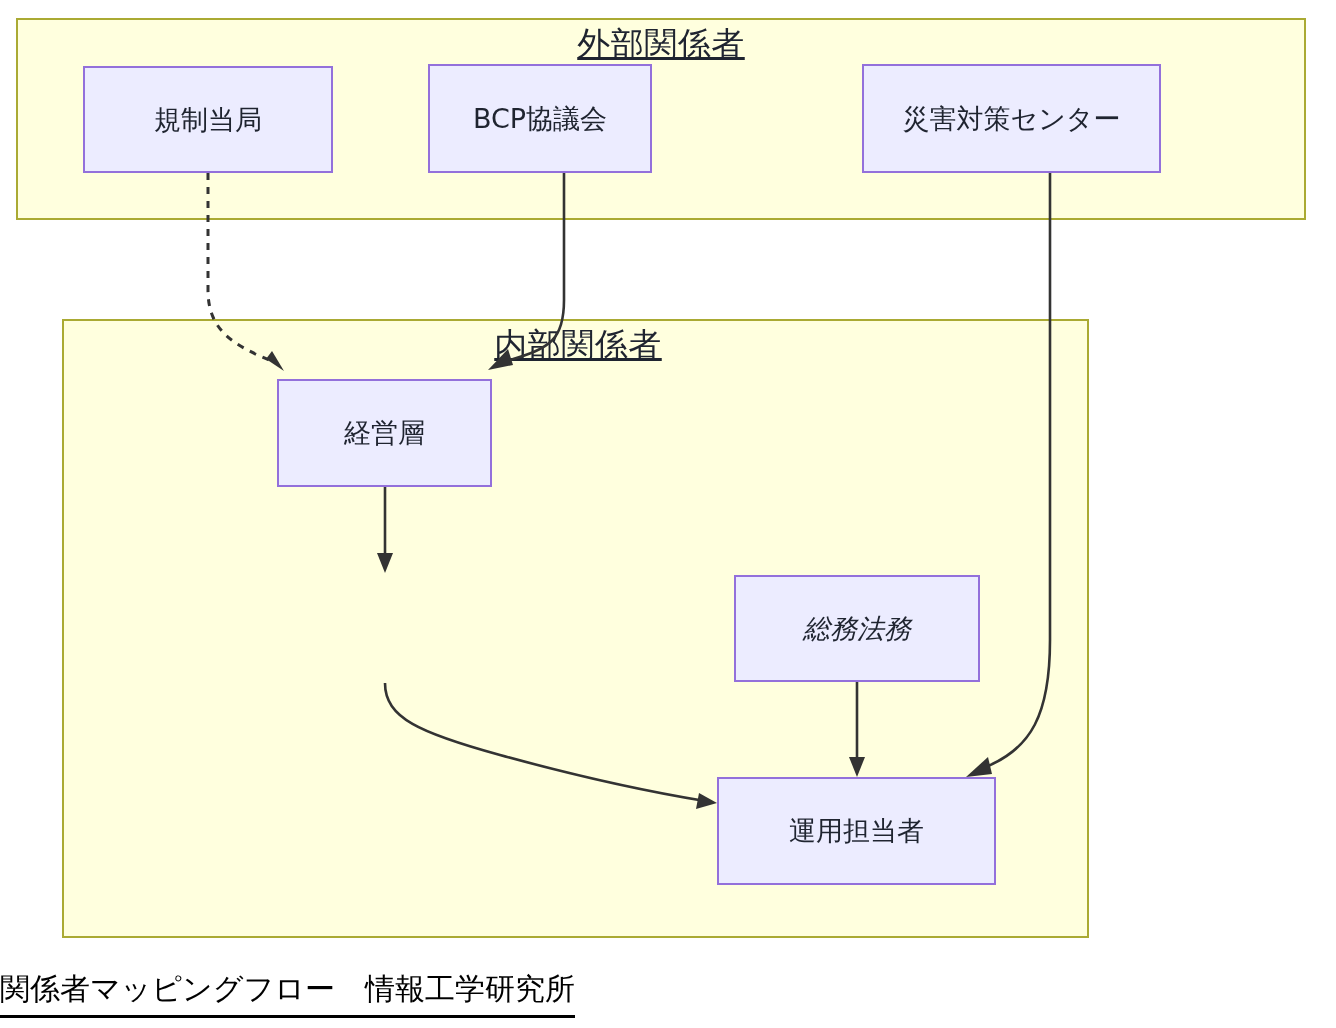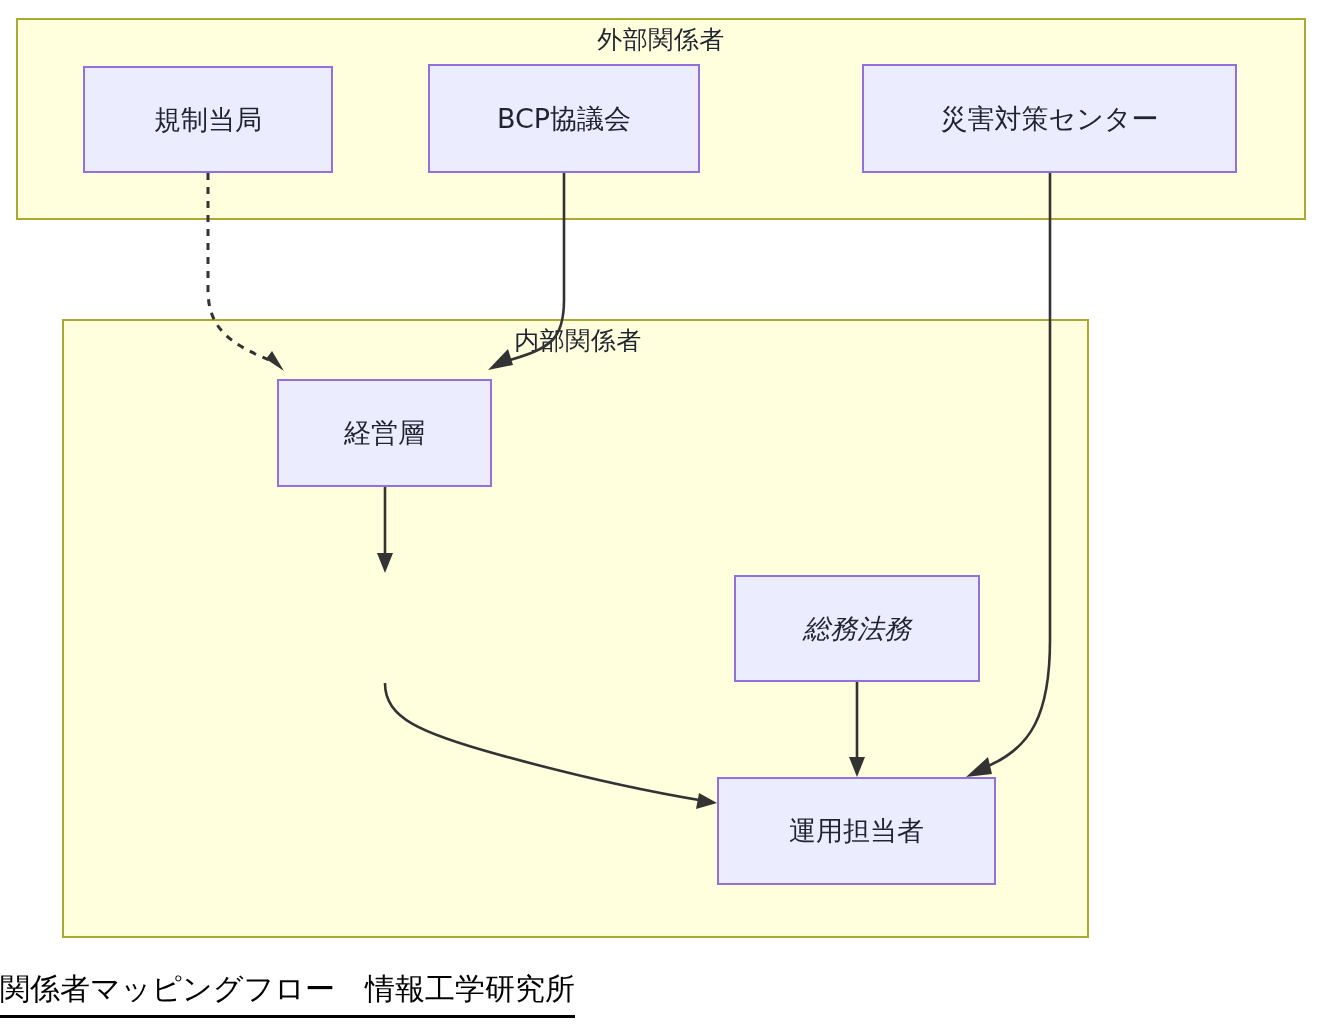--- a/index.html
+++ b/index.html
@@ -40,26 +40,27 @@
   }
   #cluster-internal {
     left: 62px;
     top: 319px;
     width: 1027px;
     height: 619px;
   }
 
   .cluster-title {
     position: absolute;
-    font-size: 25px;
+    font-size: 33px;
     line-height: 1;
     color: #1f2430;
     white-space: nowrap;
     transform: translateX(-50%);
     letter-spacing: 0.5px;
+    text-decoration: underline;
   }
   #cluster-external-title {
     left: 661px;
     top: 27px;
   }
   #cluster-internal-title {
     left: 578px;
     top: 328px;
   }
 
@@ -74,22 +75,22 @@
     justify-content: center;
     text-align: center;
     font-size: 27px;
     line-height: 1.15;
     color: #1f2430;
     white-space: nowrap;
     z-index: 3;
   }
 
   #node-regulator      { left: 83px;  top: 66px;  width: 250px; height: 107px; }
-  #node-bcp-council    { left: 428px; top: 64px;  width: 272px; height: 109px; }
-  #node-disaster-center{ left: 862px; top: 64px;  width: 375px; height: 109px; }
+  #node-bcp-council    { left: 428px; top: 64px;  width: 224px; height: 109px; }
+  #node-disaster-center{ left: 862px; top: 64px;  width: 299px; height: 109px; }
   #node-management     { left: 277px; top: 379px; width: 215px; height: 108px; }
   #node-engineer       { left: 247px; top: 573px; width: 277px; height: 110px; }
   #node-legal-affairs  { left: 734px; top: 575px; width: 246px; height: 107px; font-style: italic; }
   #node-operator       { left: 717px; top: 777px; width: 279px; height: 108px; }
 
   
   #edge-layer {
     position: absolute;
     left: 0;
     top: 0;

